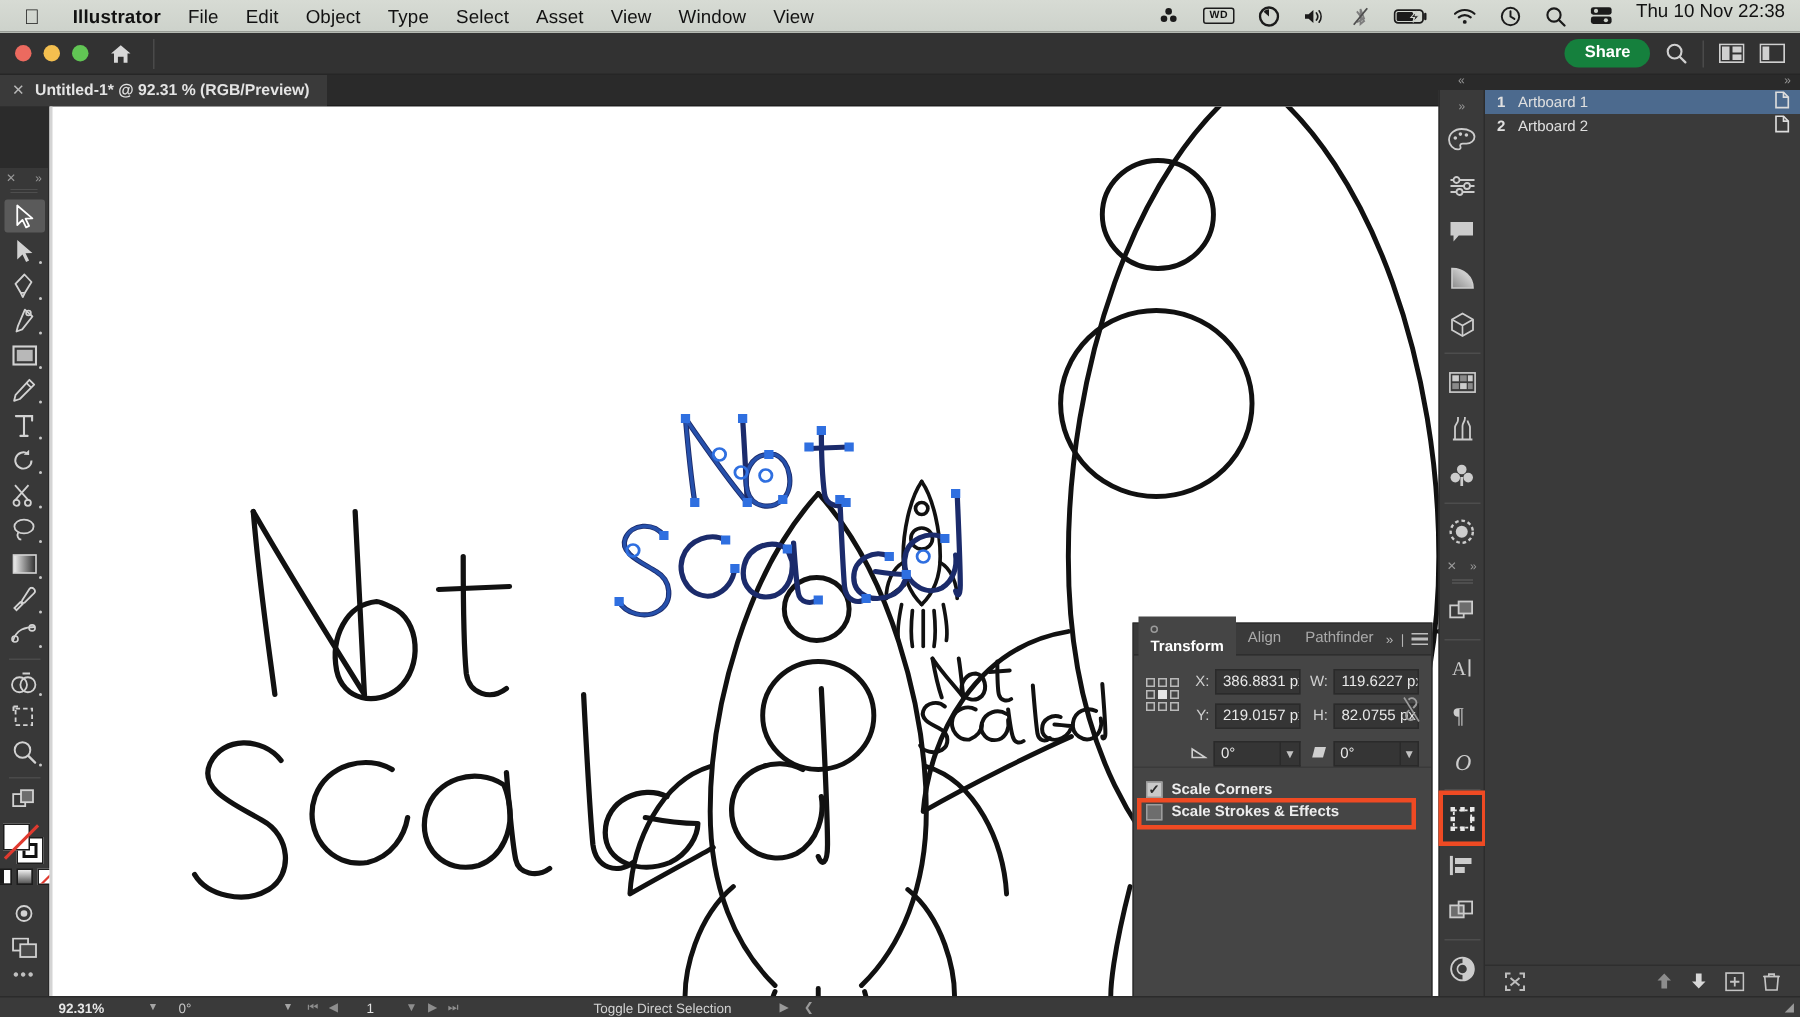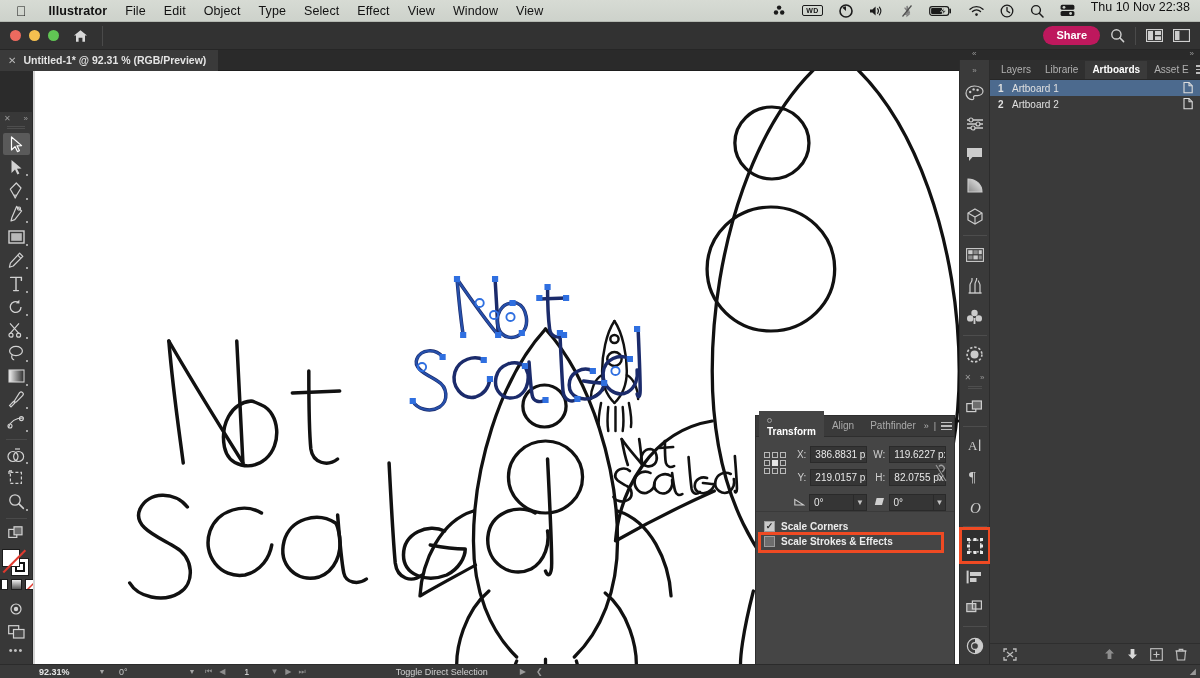--- a/index.html
+++ b/index.html
@@ -39,21 +39,21 @@
   .dot{ width:11px; height:11px; border-radius:50%; }
   .dot.r{ background:#ec6a5f; } .dot.y{ background:#f4bf4f; } .dot.g{ background:#61c554; }
   .homebtn{ margin-left:14px; color:#d8d8d8; font-size:13px; display:flex; align-items:center; }
   .vdiv{ width:1px; height:20px; background:#4a4a4a; margin-left:14px; }
   .apptitle{
     position:absolute; left:0; right:0; text-align:center;
     color:#cfcfcf; font-size:11.5px; pointer-events:none;
   }
   .tb-right{ margin-left:auto; display:flex; align-items:center; gap:10px; padding-right:10px; }
   .sharebtn{
-    background:#be185d; color:#fff; font-size:11px; font-weight:bold;
+    background:#15803d; color:#fff; font-size:11px; font-weight:bold;
     border-radius:11px; padding:3px 13px; line-height:1.25;
   }
   .tbicon{ color:#d0d0d0; display:flex; align-items:center; }
   .tb-sep{ width:1px; height:18px; background:#4a4a4a; }
 
   
   .tabbar{
     position:absolute; left:0; top:50px; width:1200px; height:21px;
     background:#2a2a2a; border-bottom:1px solid #1e1e1e;
     display:flex; align-items:center;
@@ -233,21 +233,21 @@
 <div id="app">
 
   <div class="macbar">
     <span class="apple"></span>
     <span class="mi bold">Illustrator</span>
     <span class="mi">File</span>
     <span class="mi">Edit</span>
     <span class="mi">Object</span>
     <span class="mi">Type</span>
     <span class="mi">Select</span>
-    <span class="mi">Effect</span>
+    <span class="mi">Asset</span>
     <span class="mi">View</span>
     <span class="mi">Window</span>
     <span class="mi">View</span>
 
     <span class="right">
       <span class="si">
         <svg width="13" height="11" viewBox="0 0 13 11">
             <circle cx="3" cy="7.5" r="2.2" fill="#1b1b1b"></circle>
             <circle cx="9.2" cy="7.5" r="2.2" fill="#1b1b1b"></circle>
             <circle cx="6.1" cy="2.6" r="2.2" fill="#1b1b1b"></circle>
@@ -892,33 +892,20 @@
           <circle cx="9" cy="9" r="7.6" fill="none" stroke="#cccccc" stroke-width="1.2"></circle>
           <path d="M9 1.4 A7.6 7.6 0 0 1 9 16.6 Z" fill="#cccccc"></path>
           <circle cx="9" cy="9" r="3.4" fill="#3a3a3a" stroke="#cccccc" stroke-width="1.1"></circle>
         </svg>
     </div>
   </div>
 
   <div class="rpanel">
     <span class="rp-topleft">«</span>
     <span class="rp-top">»</span>
-    <div class="rp-tabs">
-      <span class="rp-tab">Layers</span>
-      <span class="rp-tab">Librarie</span>
-      <span class="rp-tab active">Artboards</span>
-      <span class="rp-tab">Asset E</span>
-      <span class="rp-tabright">
-        <span class="hamb">
-            <i></i>
-            <i></i>
-            <i></i>
-          </span>
-      </span>
-    </div>
 
     <div class="ab-row sel">
       <span class="ab-num">1</span>
       <span class="ab-name">Artboard 1</span>
       <span class="ab-ico">
         <svg width="12" height="13" viewBox="0 0 12 13">
             <path d="M2 1.5h5l3.2 3.2v7H2Z" fill="none" stroke="#dcdcdc" stroke-width="1.1"></path>
             <path d="M7 1.5v3.2h3.2" fill="none" stroke="#dcdcdc" stroke-width="1.1"></path>
           </svg>
       </span>

